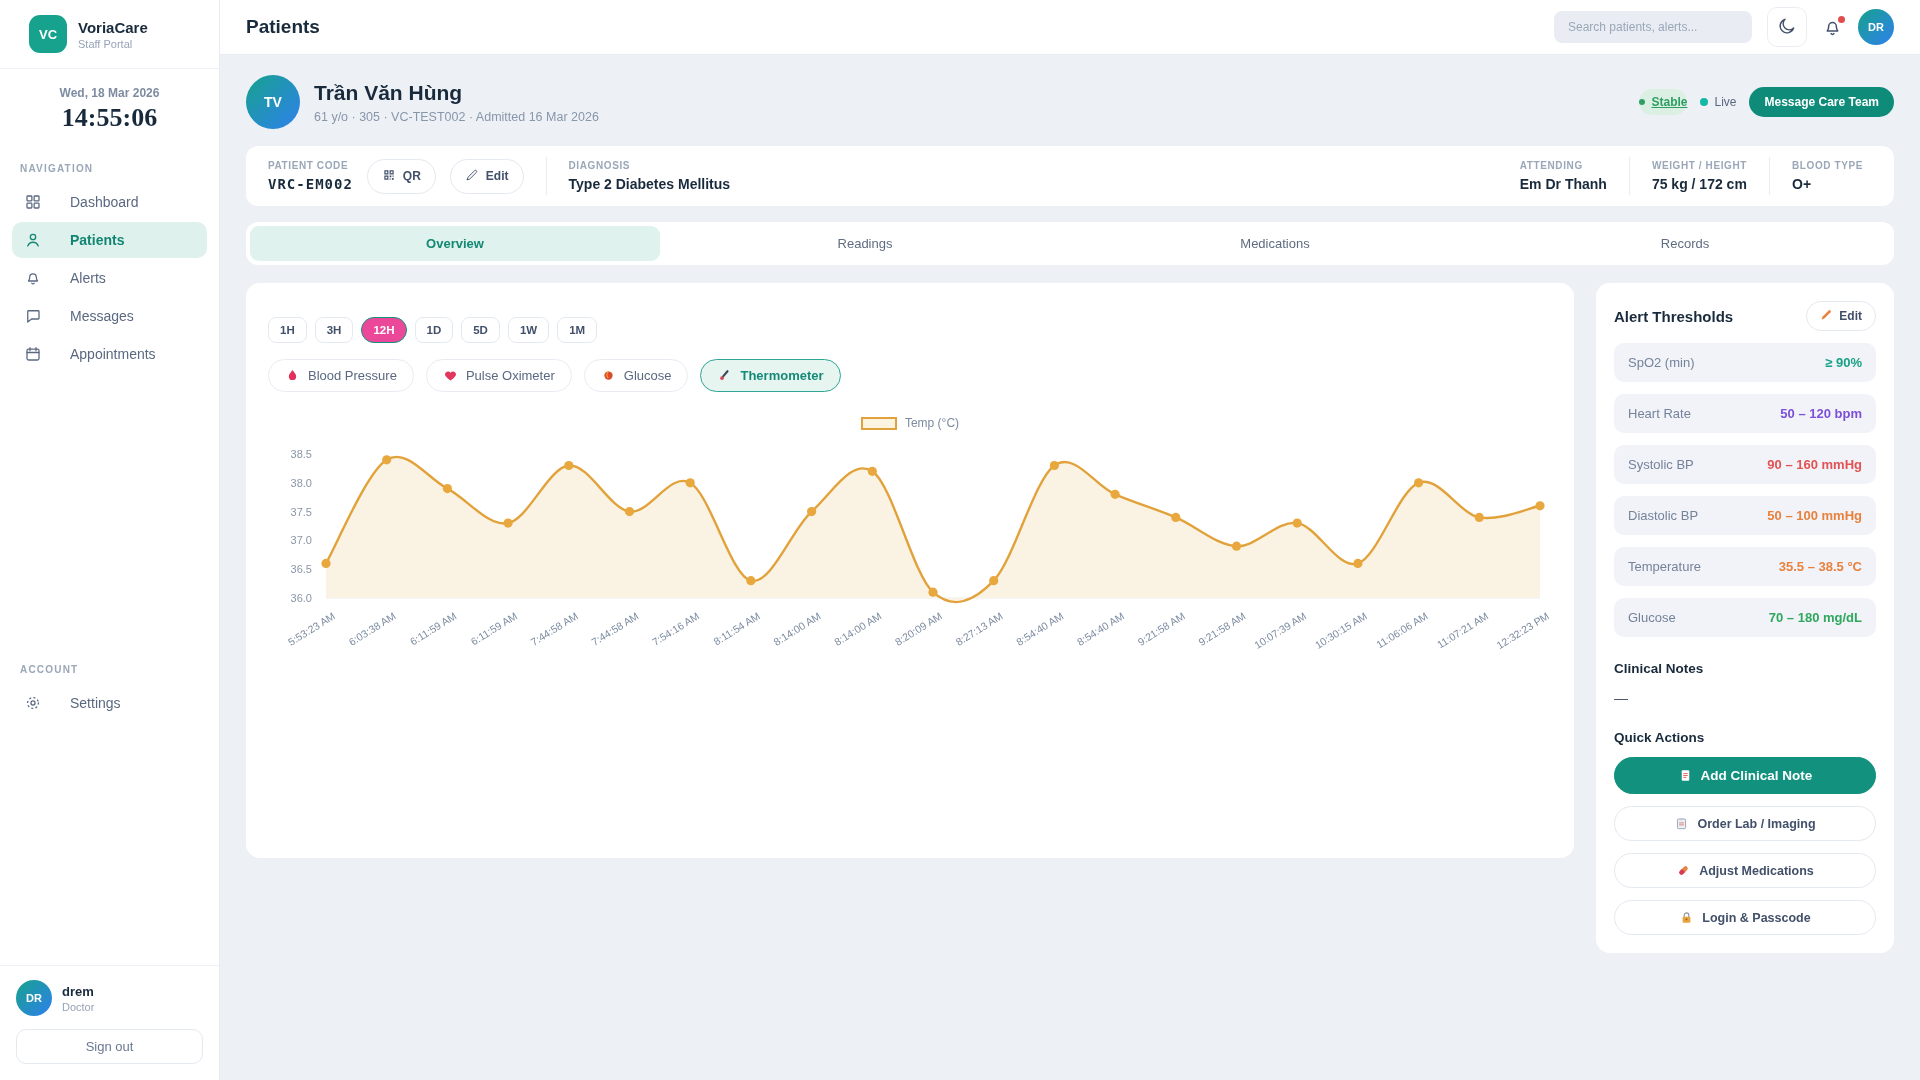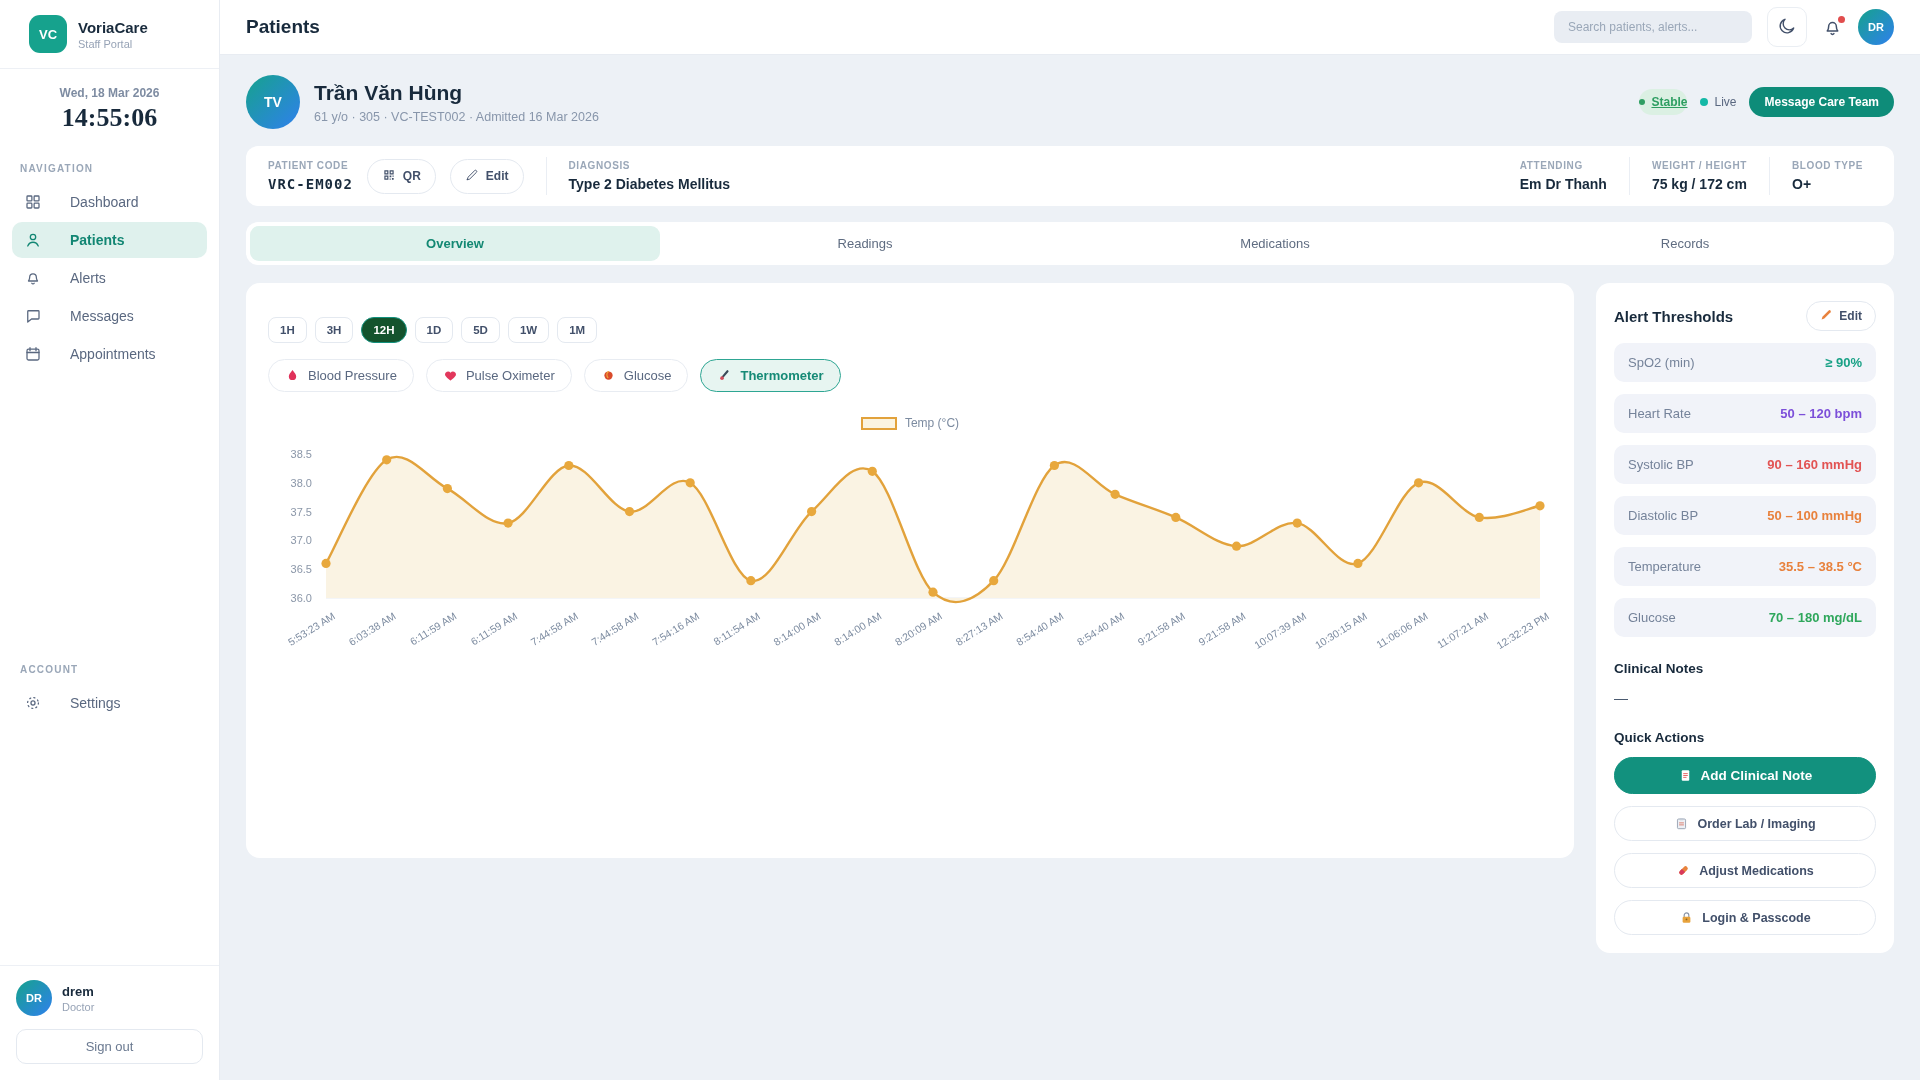--- a/index.html
+++ b/index.html
@@ -74,21 +74,21 @@
   .tab { flex:1; text-align:center; padding:10px 0; font-size:13px; color:#5F6C81; border-radius:9px; cursor:pointer; }
   .tab.active { background:#DFF2ED; color:#138873; font-weight:bold; }
 
   .grid { display:flex; gap:22px; align-items:flex-start; }
   .chart-card { flex:1; background:#fff; border-radius:14px; padding:20px 22px; height:575px; }
   .side-card { width:298px; flex:none; background:#fff; border-radius:14px; padding:18px; }
   .card-title { font-size:15px; font-weight:bold; color:#182A3C; }
 
   .ranges { display:flex; gap:8px; margin-top:14px; }
   .range-pill { border:1px solid #E4E9F0; border-radius:8px; padding:6px 11px; font-size:11.5px; font-weight:bold; color:#42506A; background:#fff; cursor:pointer; font-family:inherit; }
-  .range-pill.active { background:#14532d; border-color:#12917E; color:#fff;border-radius:13px; }
+  .range-pill.active { background:#ec4899; border-color:#12917E; color:#fff;border-radius:13px; }
   .sensors { display:flex; gap:12px; margin-top:16px; }
   .sensor-pill { display:flex; align-items:center; gap:8px; border:1px solid #E8ECF2; border-radius:999px; padding:8px 16px; font-size:13px; color:#5A6880; background:#fff; cursor:pointer; font-family:inherit; }
   .sensor-pill.active { border-color:#2EA693; background:#E7F5F1; color:#158A76; font-weight:bold; }
   .sensor-pill .icon svg, .qa-btn .icon svg { width:15px; height:15px; display:block; }
 
   .legend { display:flex; justify-content:center; align-items:center; gap:8px; margin-top:24px; font-size:12px; color:#7C8BA0; }
   .legend-swatch { width:36px; height:13px; border:2px solid #E2A23B; background:#FBF4E0; }
   .chart-wrap { margin-top:10px; }
   .chart-wrap svg { overflow:visible; display:block; }
 

